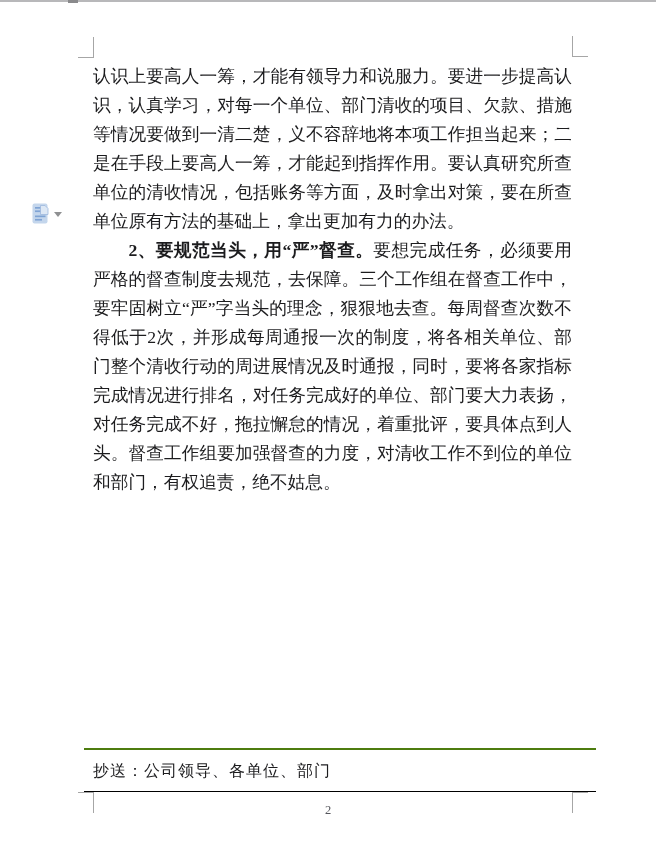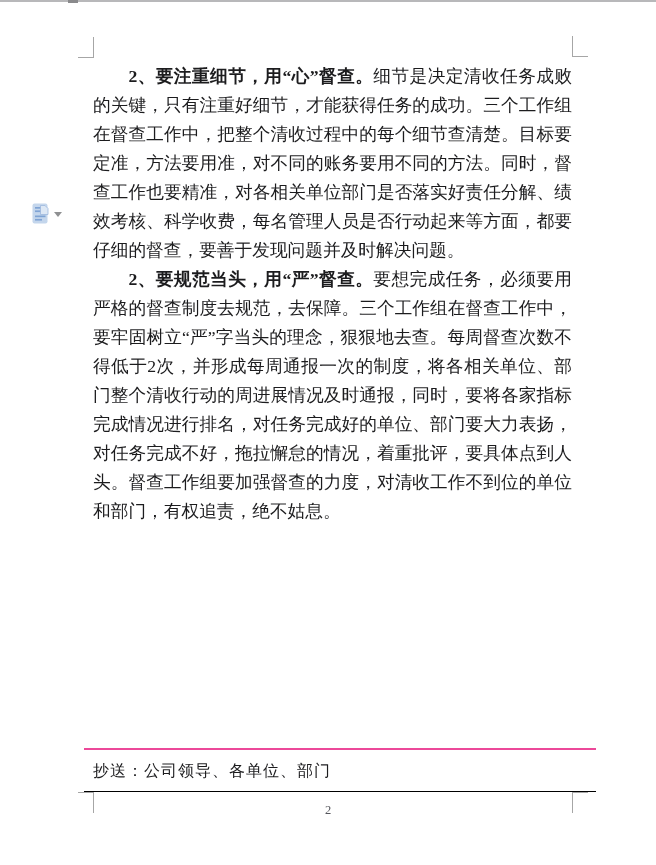--- a/index.html
+++ b/index.html
@@ -74,21 +74,21 @@
     padding: 0;
   }
   .body-text p.indent { text-indent: 2em; }
   .body-text .lead { font-weight: bold; }
 
   
   .footer-cc {
     position: absolute;
     left: 84px; top: 748px;
     width: 512px;
-    border-top: 2px solid #ec4899;
+    border-top: 2px solid #4d7c0f;
     border-bottom: 1px solid #000000;
     height: 41px;
   }
   .footer-cc .cc-text {
     padding-left: 9px;
     font-size: 16px;
     line-height: 41px;
     color: #1c1c1e;
     letter-spacing: 1px;
     white-space: nowrap;
@@ -125,21 +125,21 @@
         <rect x="3" y="8.4" width="6" height="1.7" fill="#7fa3d4"></rect>
         <path d="M8.5 3.5 h4.5 l3 3 v6 h-7.5 z" fill="#dde8f5" stroke="#9db8dd" stroke-width="0.8"></path>
         <rect x="3" y="13.5" width="10.5" height="1.7" fill="#7fa3d4"></rect>
         <rect x="3" y="16.9" width="7" height="1.7" fill="#7fa3d4"></rect>
       </svg>
     </span>
     <span class="drop-arrow"></span>
   </div>
 
   <div class="body-text">
-    <p class="indent"><span class="lead">2、要注重细节，用“心”督查。</span><span>细节是决定清收任务成败的关键，只有注重好细节，才能获得任务的成功。三个工作组在督查工作中，把整个清收过程中的每个细节查清楚。目标要定准，方法要用准，对不同的账务要用不同的方法。同时，督查工作也要精准，对各相关单位部门是否落实好责任分解、绩效考核、科学收费，每名管理人员是否行动起来等方面，都要仔细的督查，要善于发现问题并及时解决问题。</span></p>
+    <p><span>认识上要高人一筹，才能有领导力和说服力。要进一步提高认识，认真学习，对每一个单位、部门清收的项目、欠款、措施等情况要做到一清二楚，义不容辞地将本项工作担当起来；二是在手段上要高人一筹，才能起到指挥作用。要认真研究所查单位的清收情况，包括账务等方面，及时拿出对策，要在所查单位原有方法的基础上，拿出更加有力的办法。</span></p>
     <p class="indent"><span class="lead">2、要规范当头，用“严”督查。</span><span>要想完成任务，必须要用严格的督查制度去规范，去保障。三个工作组在督查工作中，要牢固树立“严”字当头的理念，狠狠地去查。每周督查次数不得低于2次，并形成每周通报一次的制度，将各相关单位、部门整个清收行动的周进展情况及时通报，同时，要将各家指标完成情况进行排名，对任务完成好的单位、部门要大力表扬，对任务完成不好，拖拉懈怠的情况，着重批评，要具体点到人头。督查工作组要加强督查的力度，对清收工作不到位的单位和部门，有权追责，绝不姑息。</span></p>
   </div>
 
   <div class="footer-cc">
     <div class="cc-text">抄送：公司领导、各单位、部门</div>
   </div>
 
   <div class="page-number">2</div>
 
 </div>

